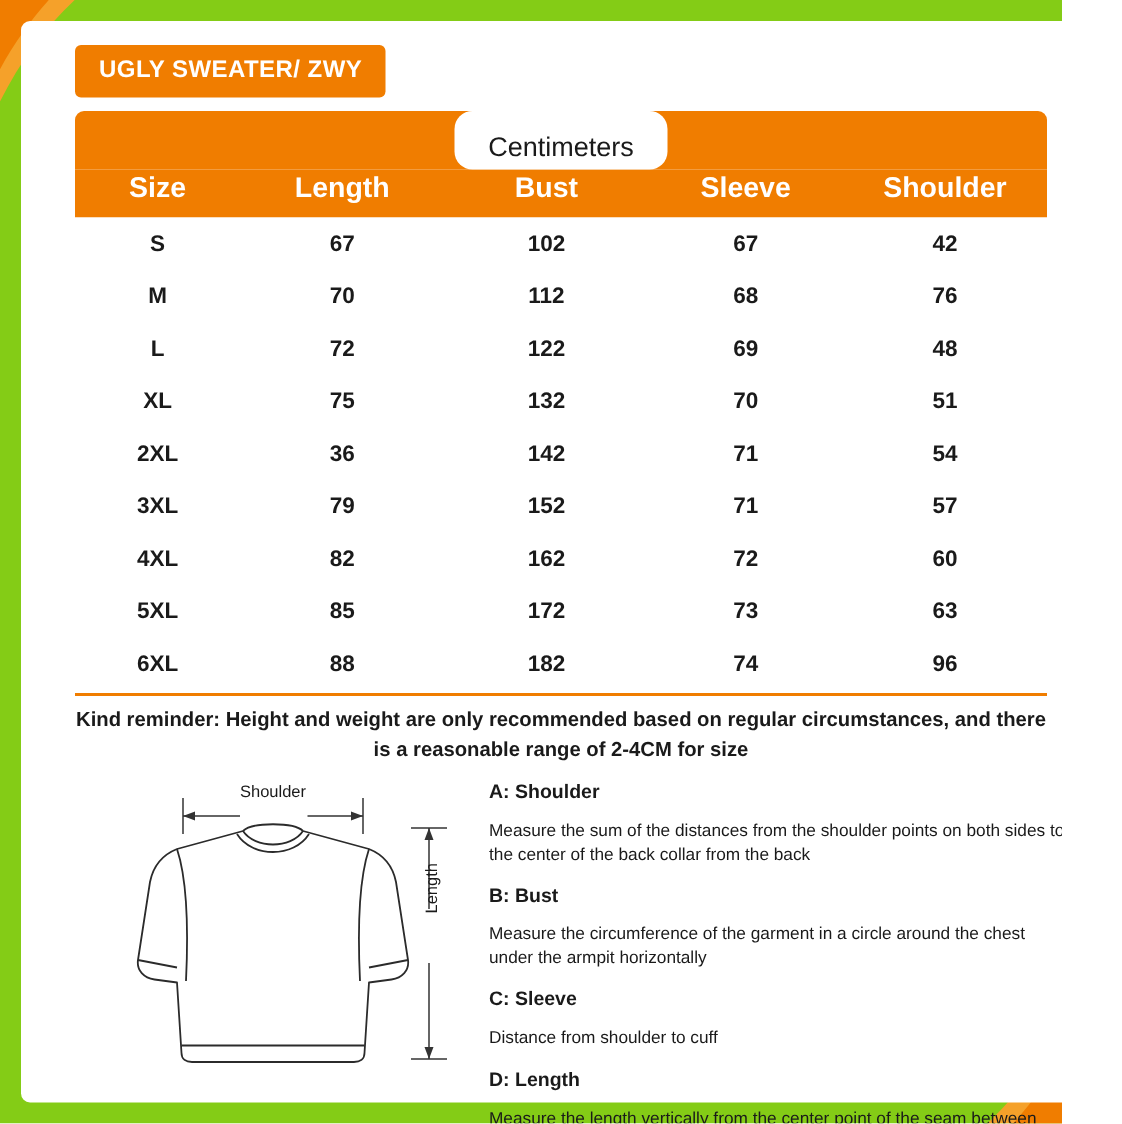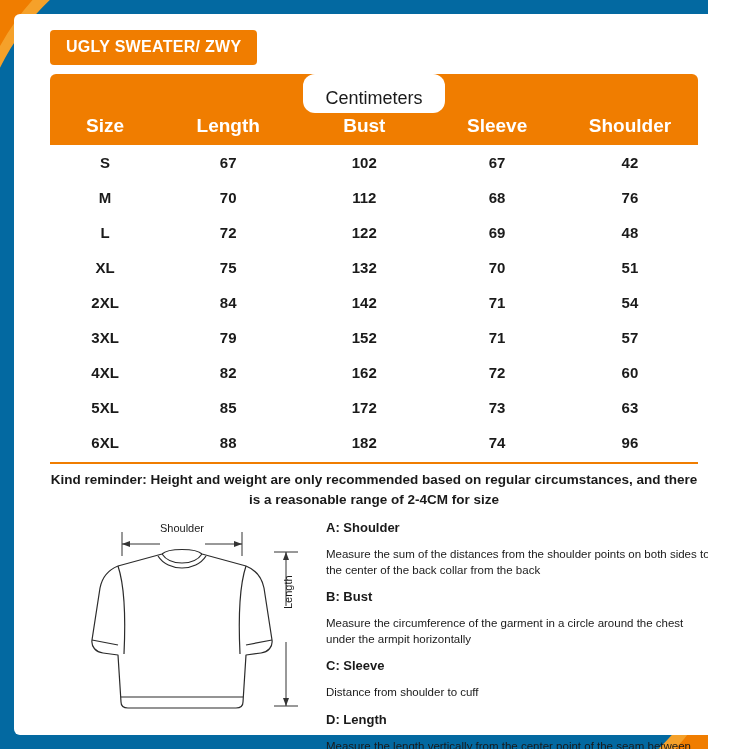--- a/index.html
+++ b/index.html
@@ -12,21 +12,21 @@
     height: 749px;
     font-family: "Liberation Sans", sans-serif;
     background: #ffffff;
     overflow: hidden;
   }
 
   #page {
     position: relative;
     width: 708px;
     height: 749px;
-    background: #0369a1;
+    background: #84cc16;
     overflow: hidden;
   }
 
   
   .corner {
     position: absolute;
     pointer-events: none;
   }
   .corner-tl { top: -70px; left: -90px; }
   .corner-br { bottom: -70px; right: -90px; transform: rotate(180deg); }
@@ -252,21 +252,21 @@
           </tr>
           <tr class="body-row">
             <td class="size-cell">XL</td>
             <td>75</td>
             <td>132</td>
             <td>70</td>
             <td>51</td>
           </tr>
           <tr class="body-row">
             <td class="size-cell">2XL</td>
-            <td>84</td>
+            <td>36</td>
             <td>142</td>
             <td>71</td>
             <td>54</td>
           </tr>
           <tr class="body-row">
             <td class="size-cell">3XL</td>
             <td>79</td>
             <td>152</td>
             <td>71</td>
             <td>57</td>

